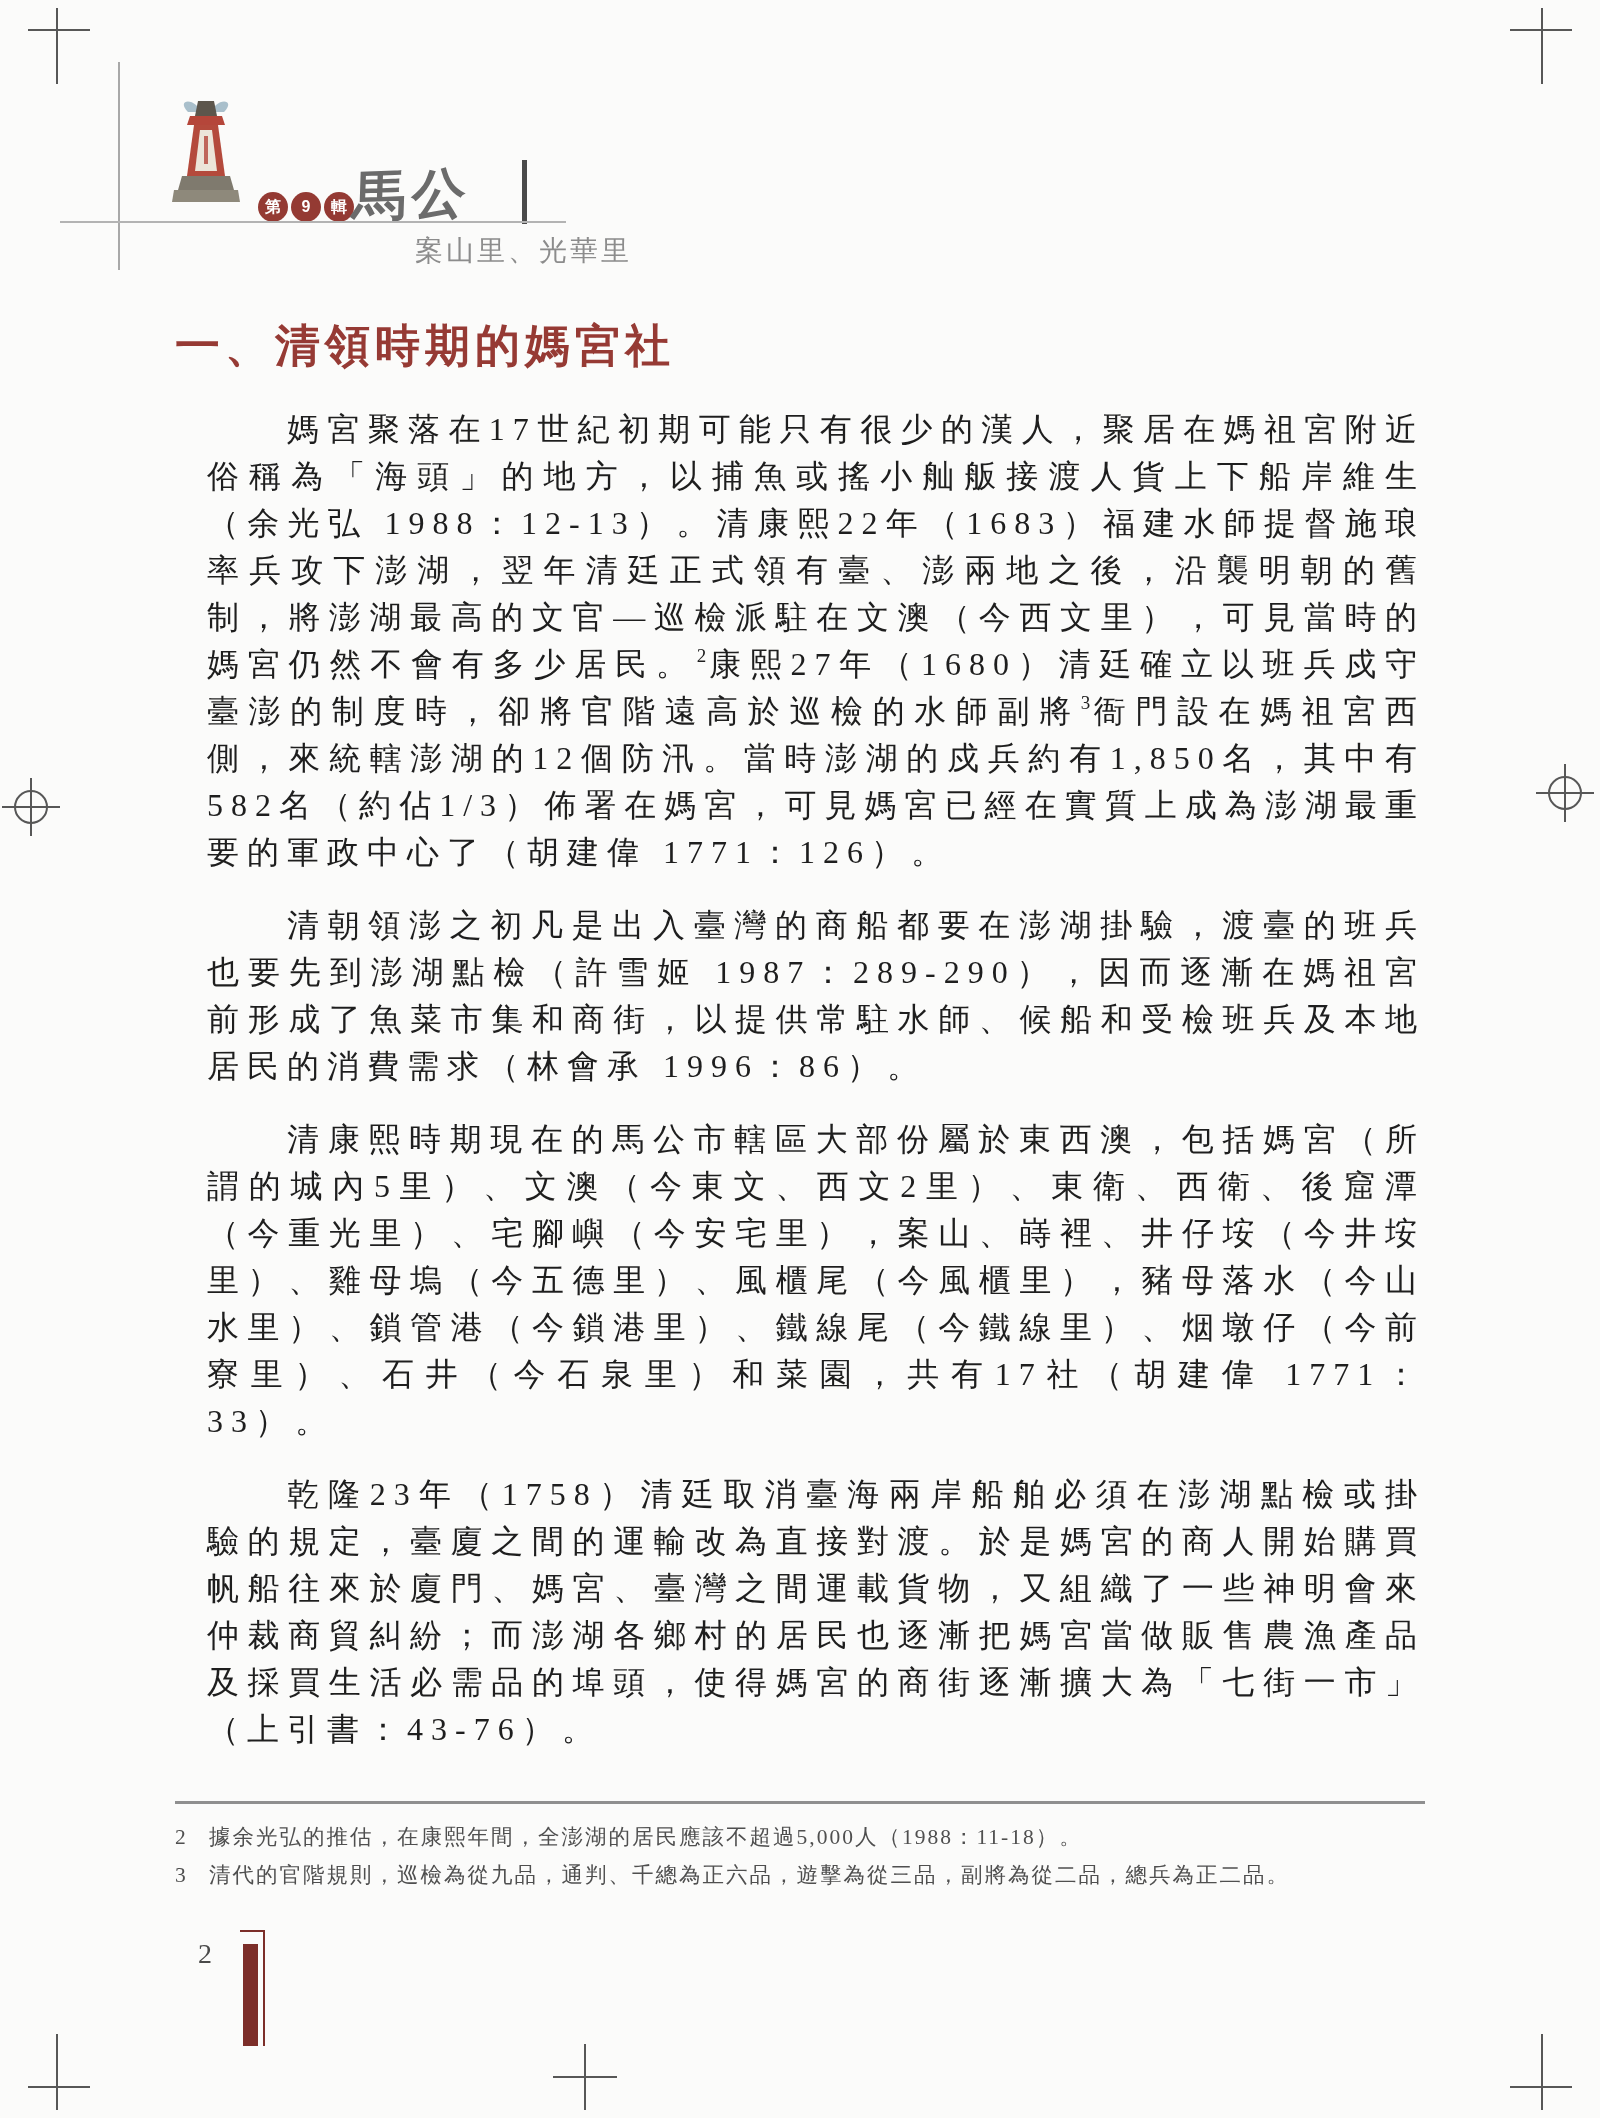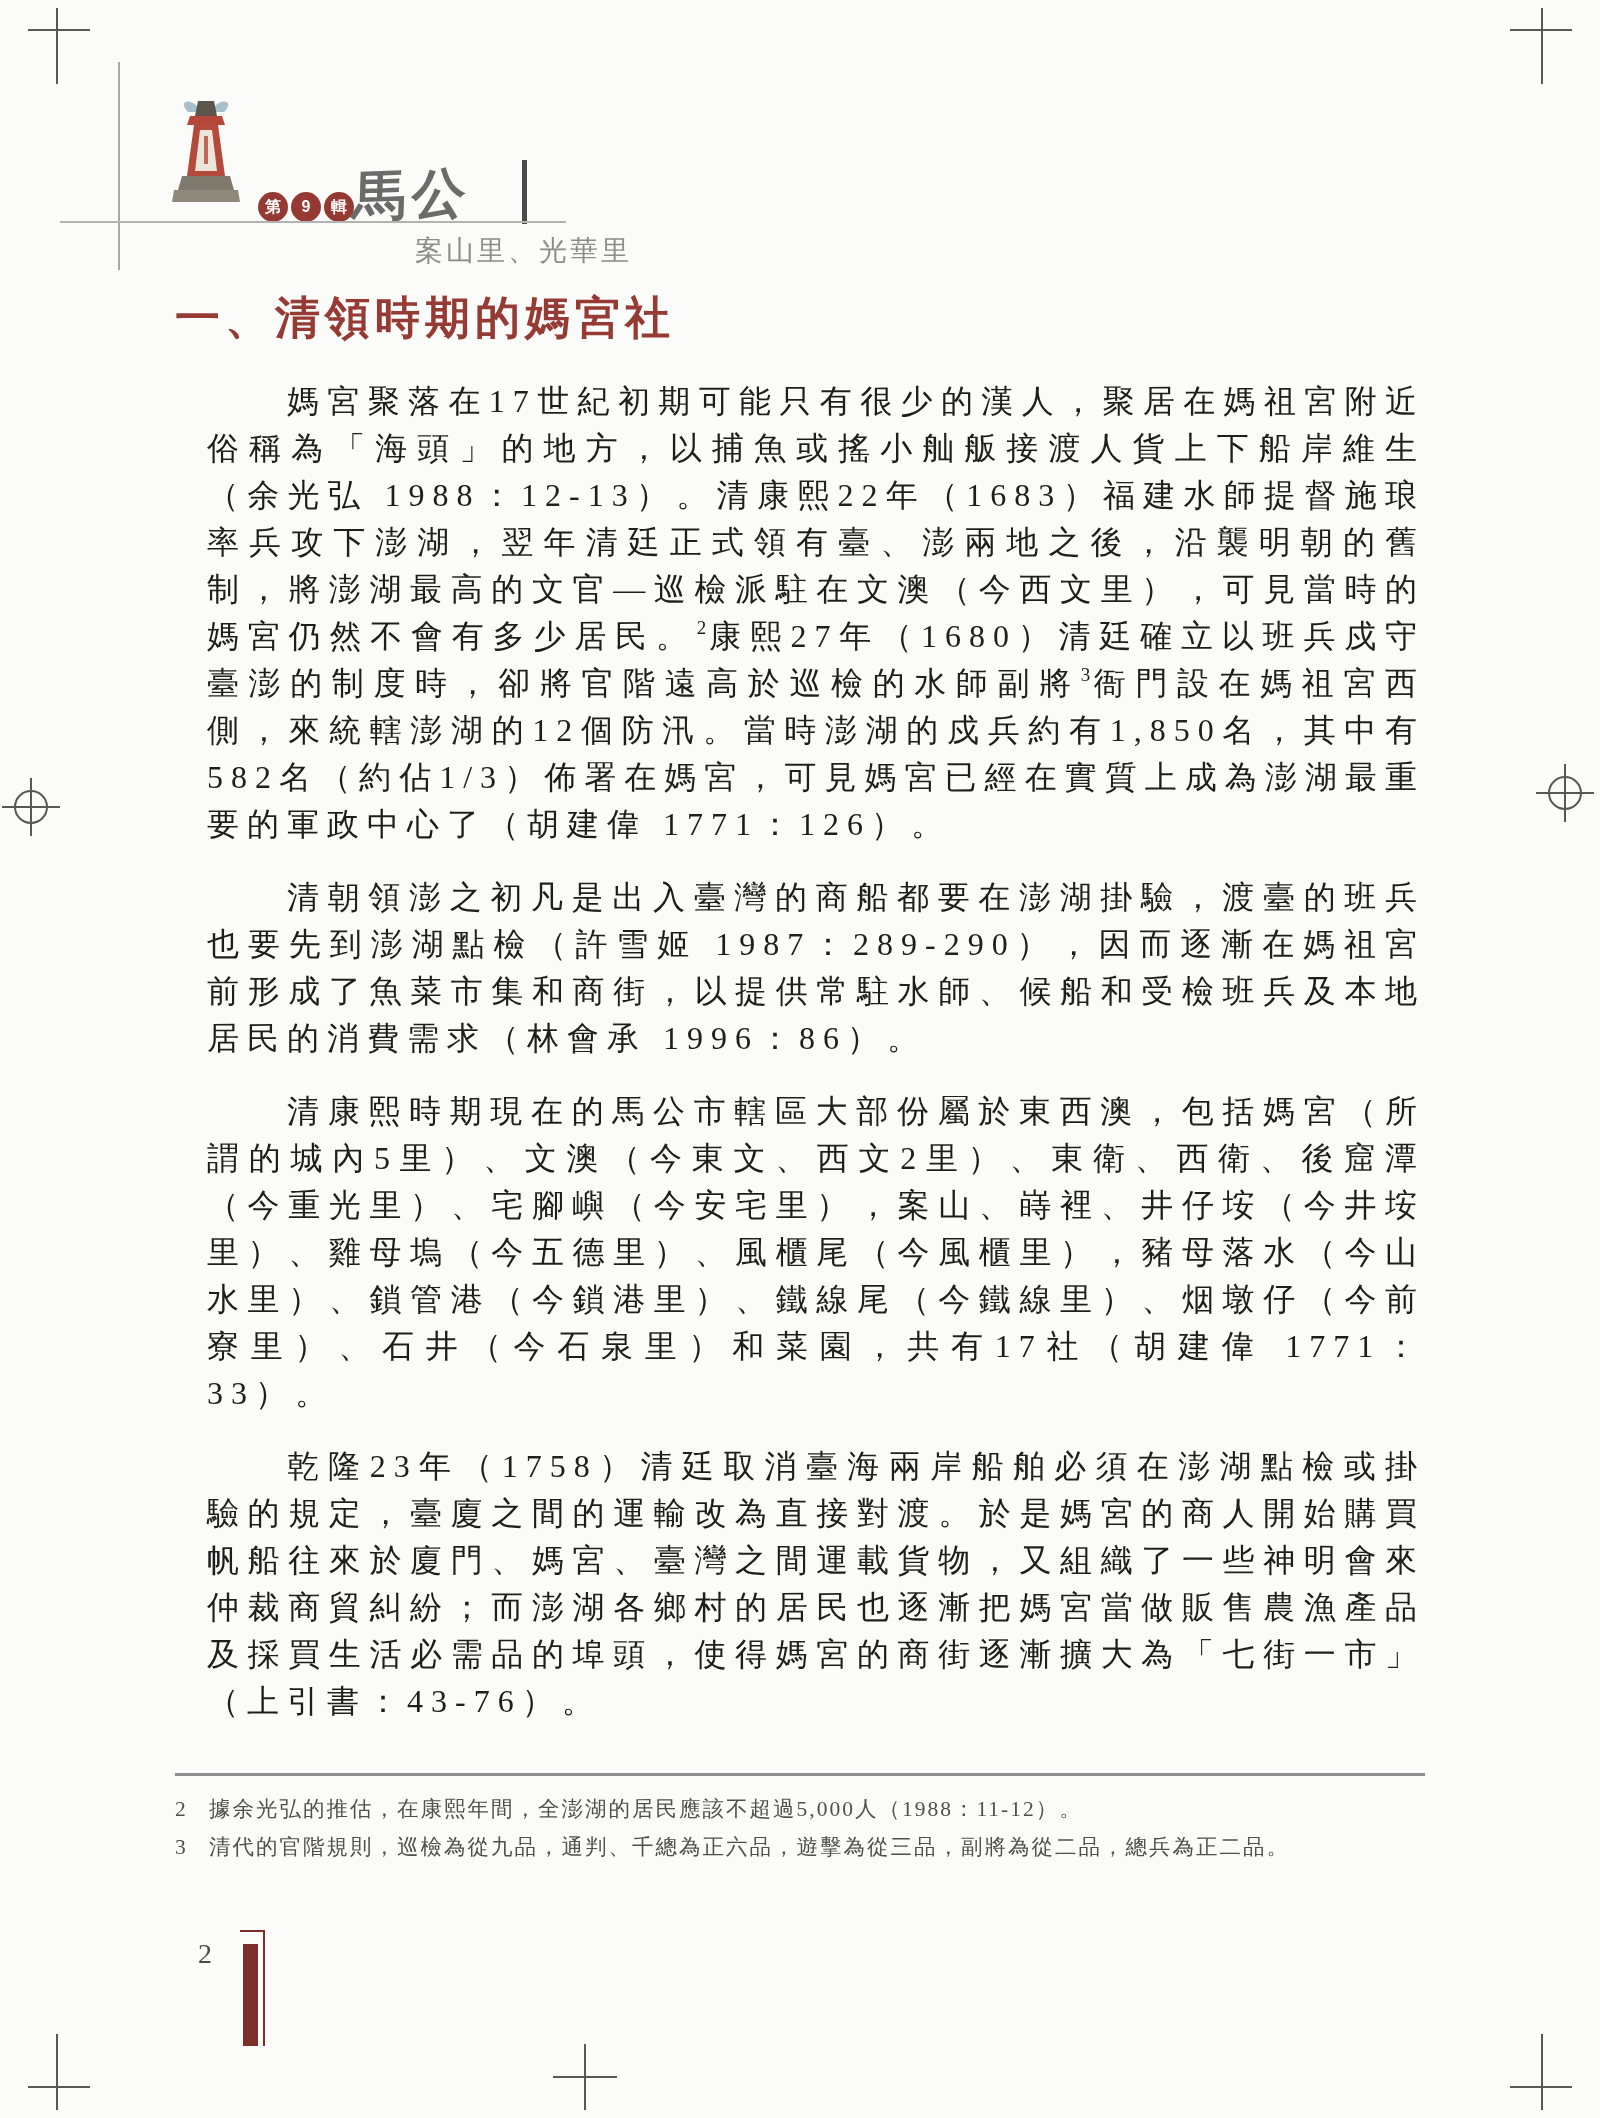--- a/index.html
+++ b/index.html
@@ -34,21 +34,21 @@
     letter-spacing:6px; transform:rotate(-2deg) skewX(-4deg);
     line-height:1;
   }
   .brand-bar { position:absolute; left:522px; top:160px; width:5px; height:64px; background:#4a4a4a; }
   .subtitle {
     position:absolute; left:415px; top:232px;
     font-size:28px; letter-spacing:3px; color:#8c8c8c;
   }
 
   
-  .main { position:absolute; left:175px; top:292px; width:1250px; }
+  .main { position:absolute; left:175px; top:320px; width:1250px; }
   .heading {
     font-size:45px; line-height:52px; font-weight:bold;
     color:#963a34; letter-spacing:5px; margin-bottom:34px;
   }
   .body-para {
     font-size:32px; line-height:47px; letter-spacing:8px;
     text-align:justify; text-justify:inter-character;
     text-indent:80px; margin-bottom:26px; color:#1e1e1e;margin-left:32px;
   }
   .body-para sup {
@@ -135,21 +135,21 @@
   <div>
       <p class="body-para">媽宮聚落在17世紀初期可能只有很少的漢人，聚居在媽祖宮附近俗稱為「海頭」的地方，以捕魚或搖小舢舨接渡人貨上下船岸維生（余光弘 1988：12-13）。清康熙22年（1683）福建水師提督施琅率兵攻下澎湖，翌年清廷正式領有臺、澎兩地之後，沿襲明朝的舊制，將澎湖最高的文官—巡檢派駐在文澳（今西文里），可見當時的媽宮仍然不會有多少居民。<sup>2</sup>康熙27年（1680）清廷確立以班兵戍守臺澎的制度時，卻將官階遠高於巡檢的水師副將<sup>3</sup>衙門設在媽祖宮西側，來統轄澎湖的12個防汛。當時澎湖的戍兵約有1,850名，其中有582名（約佔1/3）佈署在媽宮，可見媽宮已經在實質上成為澎湖最重要的軍政中心了（胡建偉 1771：126）。</p>
       <p class="body-para">清朝領澎之初凡是出入臺灣的商船都要在澎湖掛驗，渡臺的班兵也要先到澎湖點檢（許雪姬 1987：289-290），因而逐漸在媽祖宮前形成了魚菜市集和商街，以提供常駐水師、候船和受檢班兵及本地居民的消費需求（林會承 1996：86）。</p>
       <p class="body-para">清康熙時期現在的馬公市轄區大部份屬於東西澳，包括媽宮（所謂的城內5里）、文澳（今東文、西文2里）、東衛、西衛、後窟潭（今重光里）、宅腳嶼（今安宅里），案山、嵵裡、井仔垵（今井垵里）、雞母塢（今五德里）、風櫃尾（今風櫃里），豬母落水（今山水里）、鎖管港（今鎖港里）、鐵線尾（今鐵線里）、烟墩仔（今前寮里）、石井（今石泉里）和菜園，共有17社（胡建偉 1771：33）。</p>
       <p class="body-para">乾隆23年（1758）清廷取消臺海兩岸船舶必須在澎湖點檢或掛驗的規定，臺廈之間的運輸改為直接對渡。於是媽宮的商人開始購買帆船往來於廈門、媽宮、臺灣之間運載貨物，又組織了一些神明會來仲裁商貿糾紛；而澎湖各鄉村的居民也逐漸把媽宮當做販售農漁產品及採買生活必需品的埠頭，使得媽宮的商街逐漸擴大為「七街一市」（上引書：43-76）。</p>
     </div>
   <div class="fn-rule"></div>
   <div class="footnotes">
       <div class="footnote">
         <span class="fn-num">2</span>
-        <span class="fn-text">據余光弘的推估，在康熙年間，全澎湖的居民應該不超過5,000人（1988：11-12）。</span>
+        <span class="fn-text">據余光弘的推估，在康熙年間，全澎湖的居民應該不超過5,000人（1988：11-18）。</span>
       </div>
       <div class="footnote">
         <span class="fn-num">3</span>
         <span class="fn-text">清代的官階規則，巡檢為從九品，通判、千總為正六品，遊擊為從三品，副將為從二品，總兵為正二品。</span>
       </div>
     </div>
 </div>
 
 <div>
   <span class="page-num">2</span>

